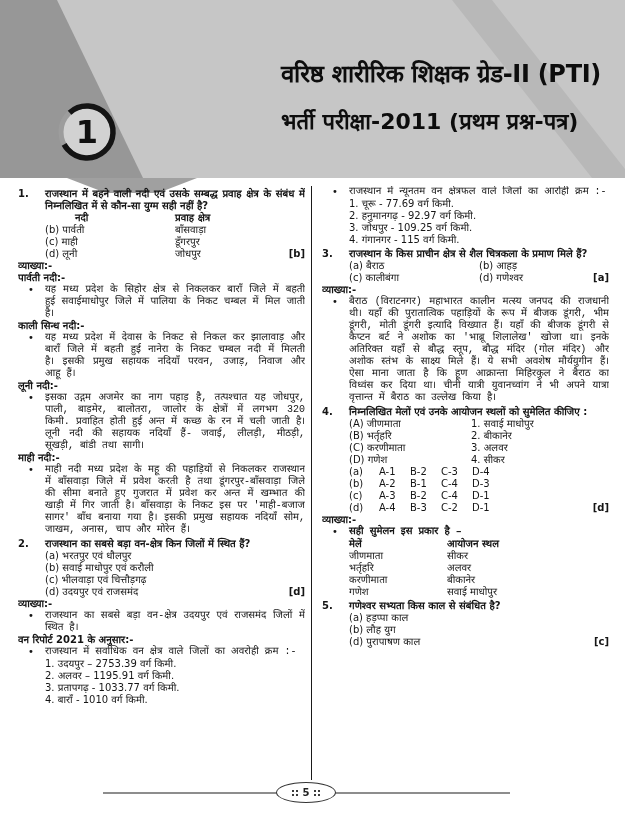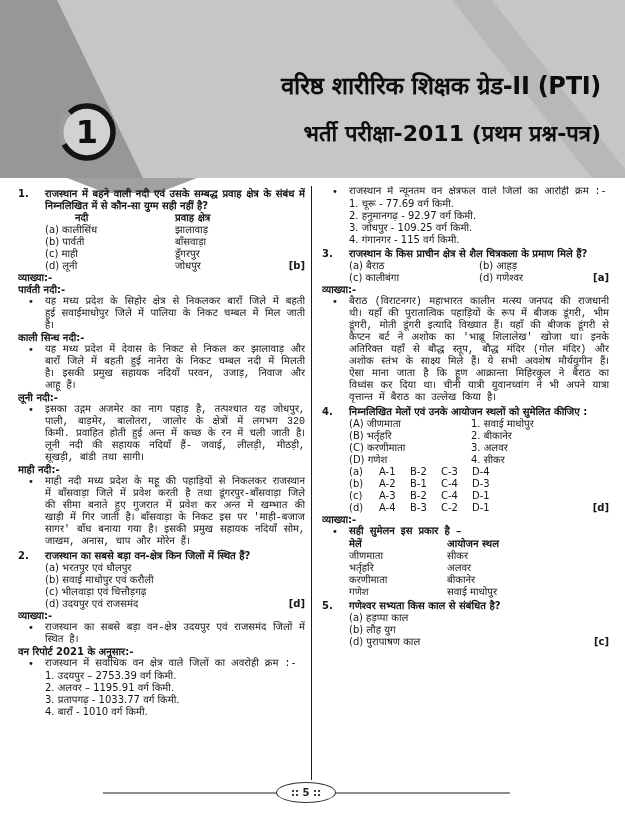--- a/index.html
+++ b/index.html
@@ -6,21 +6,21 @@
   html,body{width:625px;background:#fff;}
   body{font-family:"DejaVu Sans",sans-serif;}
   .page{position:relative;width:625px;height:830px;overflow:hidden;background:#fff;color:#111;}
 
   
   .header{position:absolute;left:0;top:0;width:625px;height:178px;background:#c6c6c6;}
   .band-left{position:absolute;inset:0;background:#979797;clip-path:polygon(0 0,57px 0,143px 178px,0 178px);}
   .band-right{position:absolute;inset:0;background:rgba(0,0,0,0.07);clip-path:polygon(452px 0,492px 0,632px 178px,592px 178px);}
   .header-wedge{position:absolute;left:67px;top:178px;width:130px;height:15px;background:#a0a0a0;clip-path:polygon(0 0,100% 0,70% 100%,30% 100%);}
   .badge{position:absolute;left:55px;top:100px;}
-  .titles{position:absolute;right:24px;top:68px;text-align:right;font-weight:bold;color:#0d0d0d;white-space:nowrap;}
+  .titles{position:absolute;right:24px;top:56px;text-align:left;font-weight:bold;color:#0d0d0d;white-space:nowrap;}
   .t1{font-size:24px;letter-spacing:-0.3px;}
   .t2{font-size:22px;margin-top:16px;}
 
   
   .col{position:absolute;top:186px;width:287px;height:596px;overflow:hidden;font-size:10px;line-height:1.2;color:#151515;}
   .col-left{left:18px;}
   .col-right{left:322px;}
   .divider{position:absolute;left:311px;top:186px;height:594px;width:0;border-left:1.5px solid #1a1a1a;}
 
   
@@ -78,24 +78,20 @@
     <div class="q">
       <div class="qrow">
         <span class="qnum">1.</span>
         <span class="qtext">राजस्थान में बहने वाली नदी एवं उसके सम्बद्ध प्रवाह क्षेत्र के संबंध में निम्नलिखित में से कौन-सा युग्म सही नहीं है?</span>
       </div>
       <div class="orow hdr">
         <span class="olab">नदी</span>
         <span class="oval">प्रवाह क्षेत्र</span>
       </div>
       <div class="orow">
-        <span class="olab">(a) कालीसिंध</span>
-        <span class="oval">झालावाड़</span>
-      </div>
-      <div class="orow">
         <span class="olab">(b) पार्वती</span>
         <span class="oval">बाँसवाड़ा</span>
       </div>
       <div class="orow">
         <span class="olab">(c) माही</span>
         <span class="oval">डूँगरपुर</span>
       </div>
       <div class="orow">
         <span class="olab">(d) लूनी</span>
         <span class="oval">जोधपुर</span>

